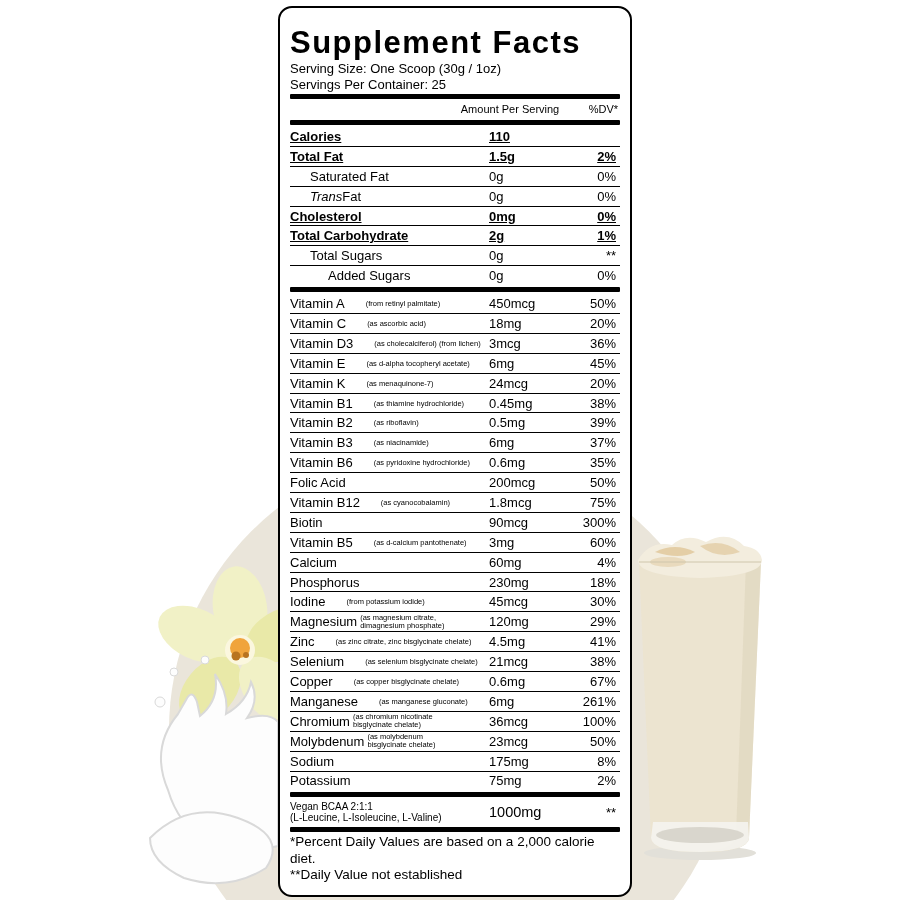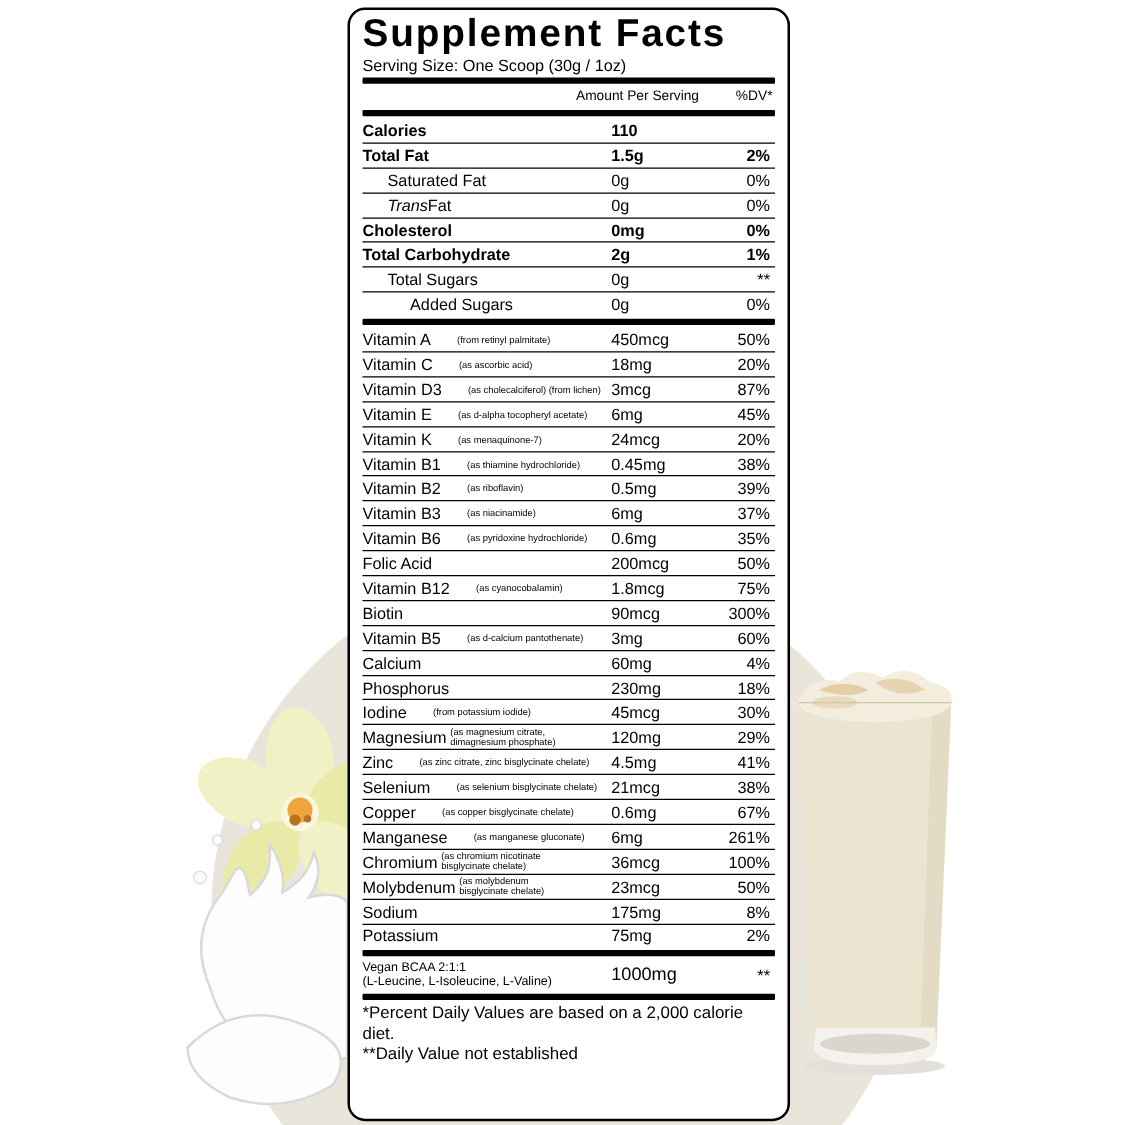--- a/index.html
+++ b/index.html
@@ -1,34 +1,34 @@
 <!DOCTYPE html>
 <html style="--art-circle: #eae5da; --art-shake: #ece4d0; --art-shake-edge: #ddd3ba; --art-froth: #f3edde; --art-froth-swirl: #e0c89c; --art-glass-clear: #f4f3ee; --art-glass-shadow: #d9d6cd; --art-under-shadow: #e2e0d9; --art-petal: #f1f1c6; --art-petal-deep: #e9e9a8; --art-flower-center: #f0a43c; --art-flower-center-dark: #b8731f; --art-flower-lip: #fbf7df; --art-milk: #fdfdfd; --art-milk-shadow: #d9d9d9; --art-scoop: #eedcb8; --art-scoop-line: #d9c08e; --art-ink: #000000; --art-paper: #ffffff;"><head>
 <meta charset="utf-8">
 <style>
   html,body{margin:0;padding:0;background:#fff;}
   #stage{position:relative;width:900px;height:900px;background:#fff;overflow:hidden;
          font-family:"Liberation Sans",sans-serif;color:#000;}
   #bg-art{position:absolute;left:0;top:0;width:900px;height:900px;z-index:0;}
   .panel{position:absolute;left:278px;top:6px;width:354px;height:891px;box-sizing:border-box;
-         background:#fff;border:2px solid #000;border-radius:14px;padding:0 10px;z-index:1;}
+         background:#fff;border:2px solid #000;border-radius:14px;padding:16px 10px;z-index:1;}
   .title{font-size:31px;line-height:34px;font-weight:bold;letter-spacing:1.5px;margin:2px 0 0 0;
          white-space:nowrap;}
   .serving{font-size:13px;line-height:15px;margin-top:1px;}
   .bar{height:5px;background:#000;margin:2px 0;border-radius:1px;}
   .colhead{position:relative;height:17px;font-size:11px;}
   .hdr-amount{position:absolute;left:140px;width:160px;text-align:center;top:2px;}
   .hdr-dv{position:absolute;right:2px;top:2px;}
   .rows{width:100%;}
   .row{display:flex;align-items:center;min-height:18.9px;border-top:1px solid #000;}
   .row.nt{border-top:none;}
   .row .name{flex:1;font-size:13px;display:flex;align-items:center;white-space:nowrap;min-width:0;}
   .row .amount{width:75px;font-size:13px;}
   .row .dv{width:52px;font-size:13px;text-align:right;padding-right:4px;}
-  .row.b .name,.row.b .amount,.row.b .dv{font-weight:bold;}
+  .row.b .name,.row.b .amount,.row.b .dv{font-weight:bold;text-decoration:underline;}
   .ind1{padding-left:20px;}
   .ind2{padding-left:38px;}
   .paren{font-size:7.5px;margin-left:21px;white-space:nowrap;}
   .paren2{display:inline-flex;flex-direction:column;font-size:7.5px;line-height:8px;margin-left:3px;}
   .row.small-row .name{display:block;font-size:10px;line-height:11px;padding:2px 0;}
   .row.small-row .amount{font-size:14.5px;}
   .footnotes{font-size:13.5px;line-height:16.5px;margin-top:2px;}
   i{}
 </style>
 </head>
@@ -74,20 +74,21 @@
       <path d="M655 552 Q675 542 695 552 Q680 560 655 552 Z" fill="var(--art-froth-swirl,#e0c89c)" opacity=".85"></path>
       <path d="M700 546 Q722 538 740 552 Q718 560 700 546 Z" fill="var(--art-froth-swirl,#e0c89c)" opacity=".7"></path>
       <ellipse cx="668" cy="562" rx="18" ry="5" fill="var(--art-froth-swirl,#e0c89c)" opacity=".5"></ellipse>
       <path d="M639 562 L761 562" stroke="#cfc6ac" stroke-width="1"></path>
     </g>
   </svg>
 
   <div class="panel">
     <div class="title">Supplement Facts</div>
     <div class="serving">Serving Size: One Scoop (30g / 1oz)</div>
+    <div class="serving">Servings Per Container: 25</div>
     <div class="bar"></div>
     <div class="colhead">
       <span class="hdr-amount">Amount Per Serving</span>
       <span class="hdr-dv">%DV*</span>
     </div>
     <div class="bar"></div>
     <div class="rows">
         <div class="row nt b">
       <span class="cell name">Calories</span>
       <span class="cell amount">110</span>
@@ -135,21 +136,21 @@
       <span class="cell dv">50%</span>
     </div>
         <div class="row">
       <span class="cell name">Vitamin C<span class="paren">(as ascorbic acid)</span></span>
       <span class="cell amount">18mg</span>
       <span class="cell dv">20%</span>
     </div>
         <div class="row">
       <span class="cell name">Vitamin D3<span class="paren">(as cholecalciferol) (from lichen)</span></span>
       <span class="cell amount">3mcg</span>
-      <span class="cell dv">87%</span>
+      <span class="cell dv">36%</span>
     </div>
         <div class="row">
       <span class="cell name">Vitamin E<span class="paren">(as d-alpha tocopheryl acetate)</span></span>
       <span class="cell amount">6mg</span>
       <span class="cell dv">45%</span>
     </div>
         <div class="row">
       <span class="cell name">Vitamin K<span class="paren">(as menaquinone-7)</span></span>
       <span class="cell amount">24mcg</span>
       <span class="cell dv">20%</span>

